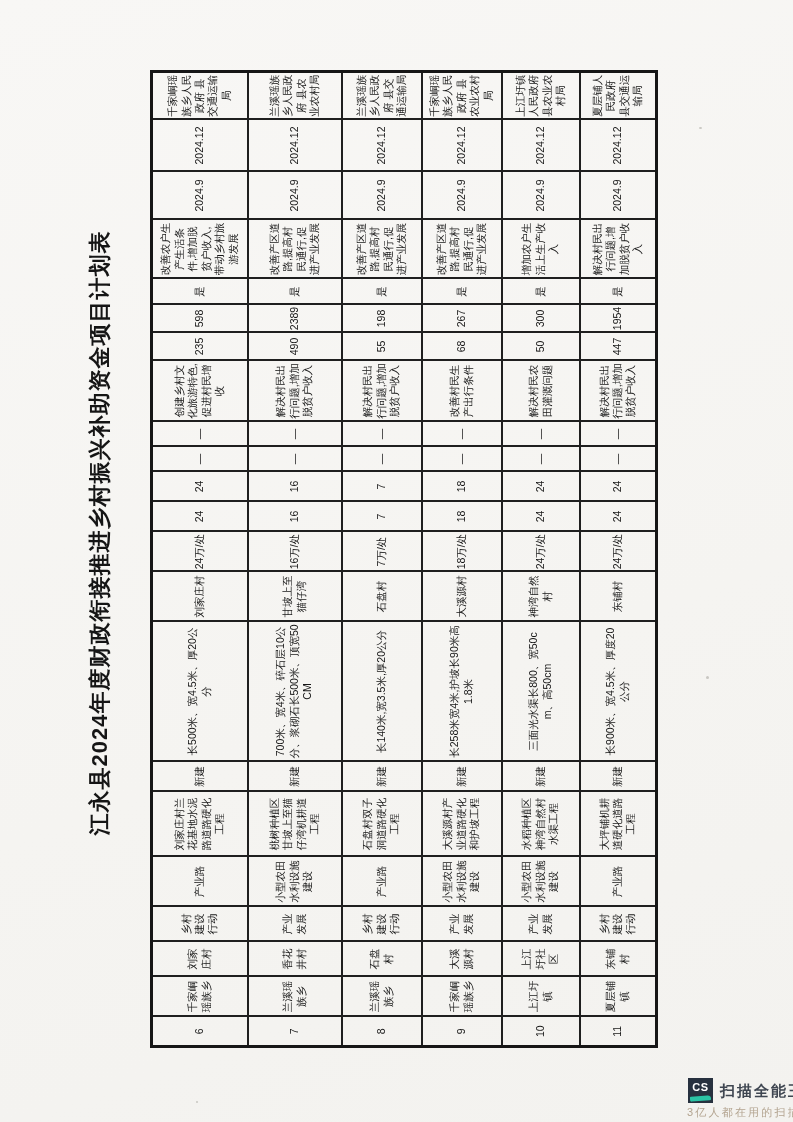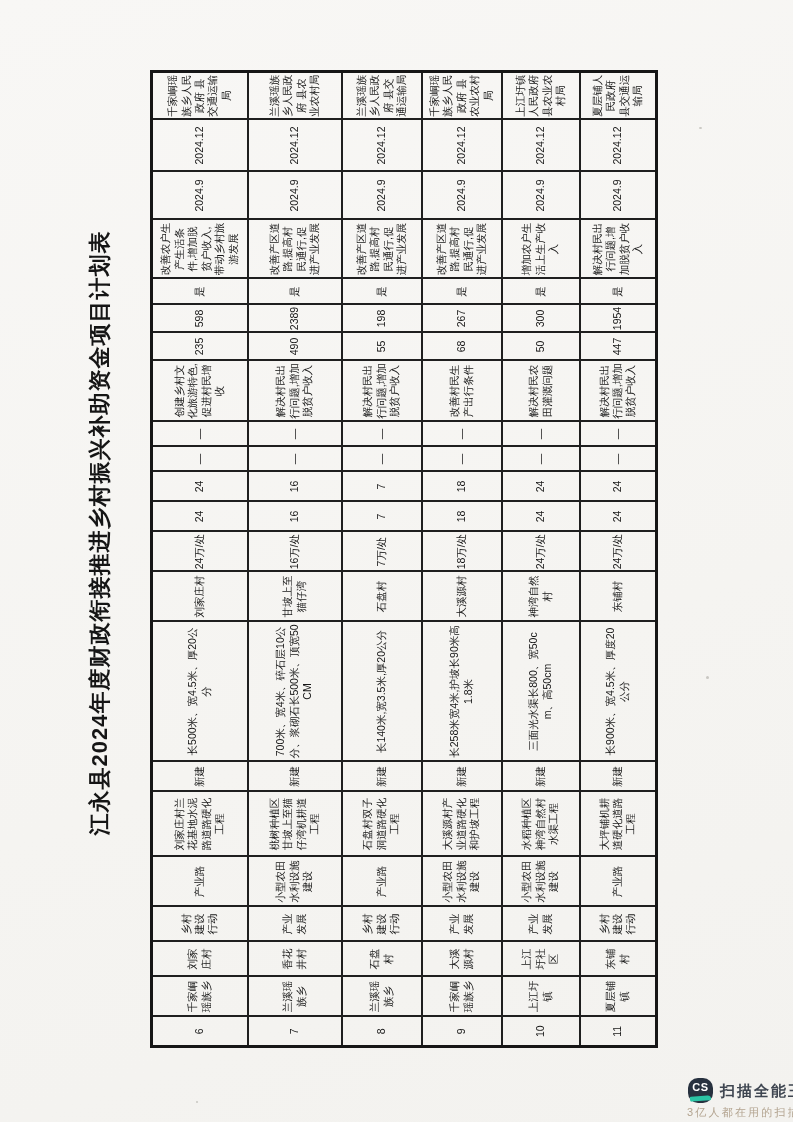--- a/index.html
+++ b/index.html
@@ -38,21 +38,21 @@
   table.plan{border:3px solid #161616;}
   table.plan tr:nth-child(1){height:96px;}
   table.plan tr:nth-child(2){height:94px;}
   table.plan tr:nth-child(3){height:80px;}
   table.plan tr:nth-child(4){height:80px;}
   table.plan tr:nth-child(5){height:78px;}
   table.plan tr:nth-child(6){height:77px;}
   
   .wm{position:absolute;left:688px;top:1078px;width:105px;height:40px;}
   .wm-logo{
-    position:absolute;left:0;top:0;width:25px;height:25px;border-radius:10px;
+    position:absolute;left:0;top:0;width:25px;height:25px;border-radius:0;
     background:#27313f;display:flex;align-items:flex-start;justify-content:center;
   }
   .wm-logo .cs{color:#ffffff;font-size:11px;font-weight:bold;margin-top:3px;letter-spacing:0.5px;}
   .wm-swoosh{
     position:absolute;left:2px;right:2px;bottom:2px;height:5px;
     background:#2bc4a5;border-radius:2px 7px 3px 3px;transform:rotate(-4deg);
   }
   .wm-name{
     position:absolute;left:32px;top:4px;font-size:15px;font-weight:600;
     color:#3f4651;letter-spacing:2px;white-space:nowrap;

